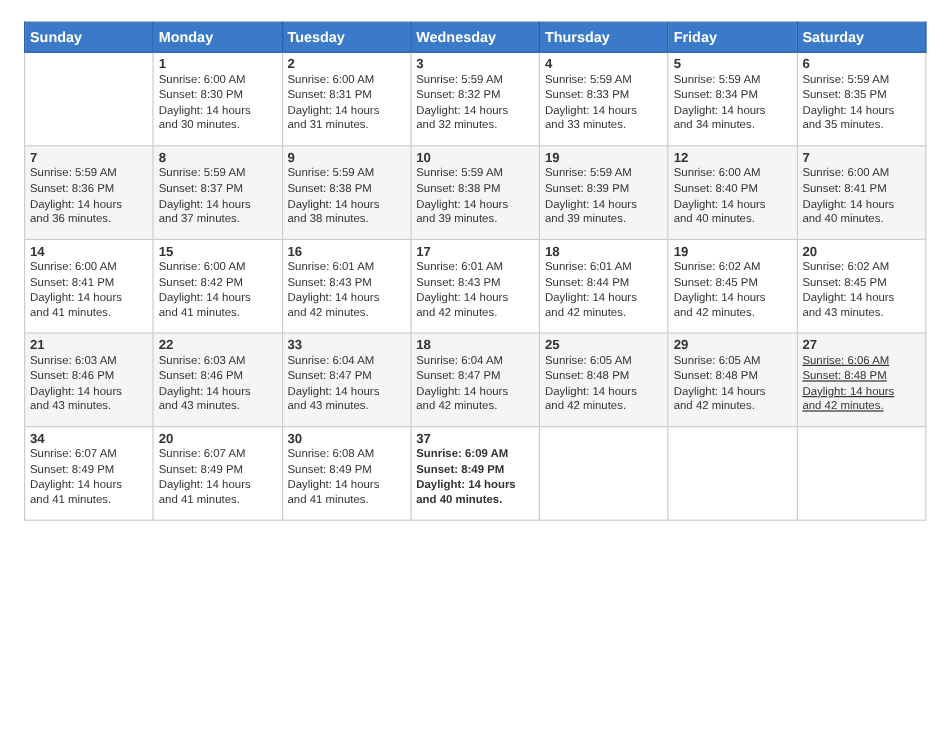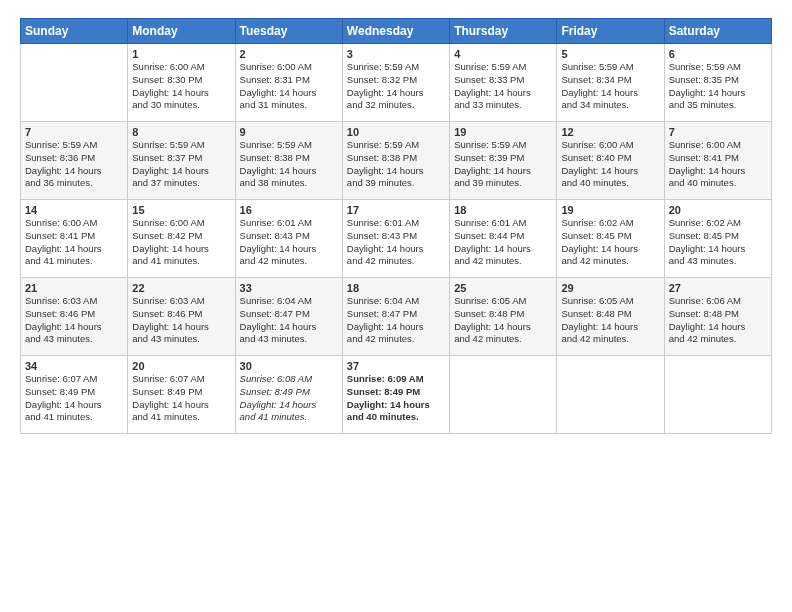--- a/index.html
+++ b/index.html
@@ -299,21 +299,21 @@
           </td>
           <td>
             <span class="day-num">29</span>
             <div class="day-info" style="white-space: pre-line;">Sunrise: 6:05 AM
 Sunset: 8:48 PM
 Daylight: 14 hours
 and 42 minutes.</div>
           </td>
           <td>
             <span class="day-num">27</span>
-            <div class="day-info" style="white-space: pre-line;">Sunrise: 6:06 AM
+            <div class="day-info" style="white-space: pre-line; text-decoration: underline;">Sunrise: 6:06 AM
 Sunset: 8:48 PM
 Daylight: 14 hours
 and 42 minutes.</div>
           </td>
         </tr>
         <tr>
           <td>
             <span class="day-num">34</span>
             <div class="day-info" style="white-space: pre-line;">Sunrise: 6:07 AM
 Sunset: 8:49 PM
@@ -322,21 +322,21 @@
           </td>
           <td>
             <span class="day-num">20</span>
             <div class="day-info" style="white-space: pre-line;">Sunrise: 6:07 AM
 Sunset: 8:49 PM
 Daylight: 14 hours
 and 41 minutes.</div>
           </td>
           <td>
             <span class="day-num">30</span>
-            <div class="day-info" style="white-space: pre-line; font-style: italic;">Sunrise: 6:08 AM
+            <div class="day-info" style="white-space: pre-line;">Sunrise: 6:08 AM
 Sunset: 8:49 PM
 Daylight: 14 hours
 and 41 minutes.</div>
           </td>
           <td>
             <span class="day-num">37</span>
             <div class="day-info" style="white-space: pre-line; font-weight: bold;">Sunrise: 6:09 AM
 Sunset: 8:49 PM
 Daylight: 14 hours
 and 40 minutes.</div>

